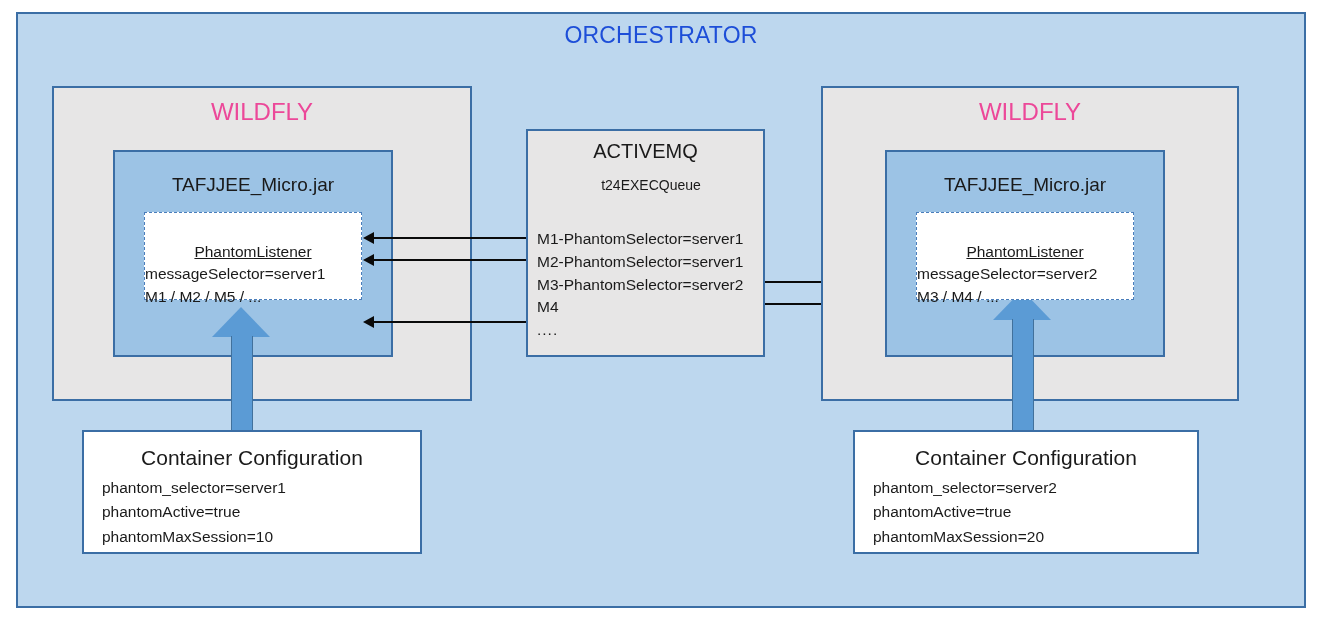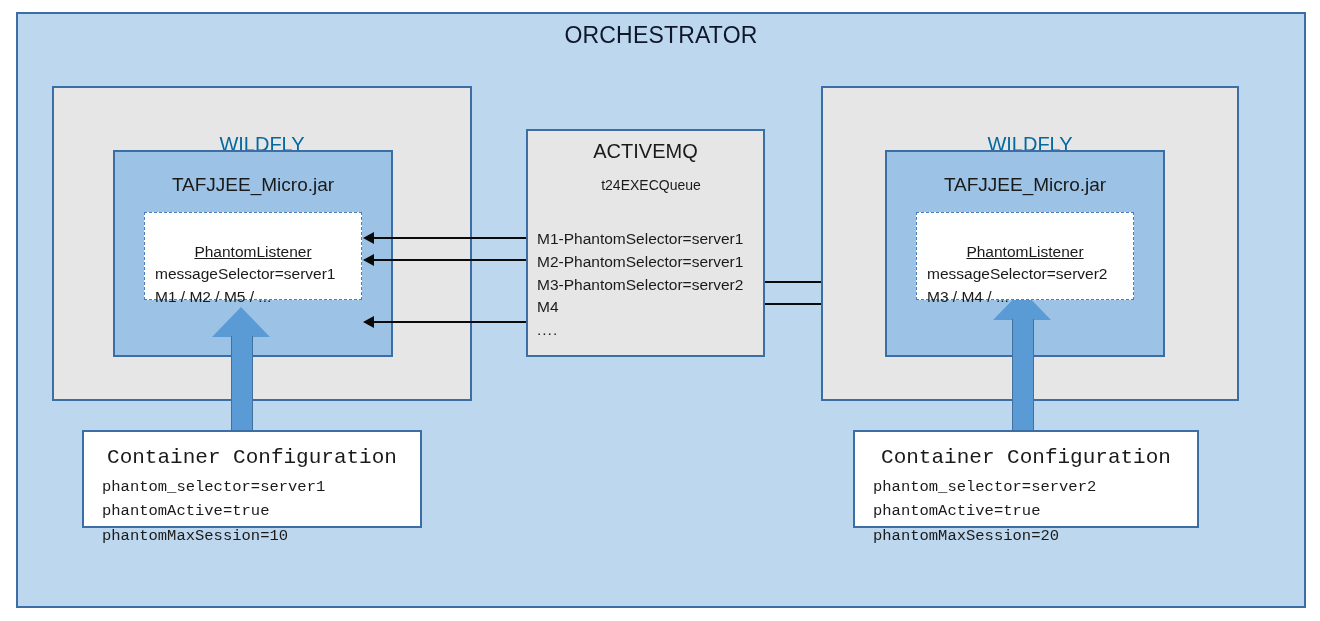--- a/index.html
+++ b/index.html
@@ -24,38 +24,37 @@
     left: 16px; top: 12px;
     width: 1290px; height: 596px;
     background: #bdd7ee;
     border: 2px solid #3b6ea5;
   }
   .orchestrator-title {
     left: 16px; top: 22px;
     width: 1290px;
     text-align: center;
     font-size: 23px;
-    color: #0f172a;
+    color: #1d4ed8;
     letter-spacing: .2px;
   }
 
   
   .wildfly {
     background: #e7e6e6;
     border: 2px solid #3b6ea5;
     top: 86px; height: 315px;
   }
   .wildfly-left  { left: 52px;  width: 420px; }
   .wildfly-right { left: 821px; width: 418px; }
   .wildfly-title {
     top: 98px;
     text-align: center;
-    font-size: 20px;
-    color: #0369a1;
-    margin-top: 35px;
+    font-size: 24px;
+    color: #ec4899;
   }
   .wildfly-title-left  { left: 52px;  width: 420px; }
   .wildfly-title-right { left: 821px; width: 418px; }
 
   
   .tafj {
     background: #9cc3e5;
     border: 2px solid #3b6ea5;
     top: 150px; height: 207px;
   }
@@ -80,21 +79,21 @@
     color: #1a1a1a;
     line-height: 1.45;
   }
   .listener-left  { left: 144px; width: 218px; }
   .listener-right { left: 916px; width: 218px; }
   .listener .lst-title {
     display: block;
     text-align: center;
     text-decoration: underline;
   }
-  .listener .lst-line { display: block; padding-left: 10px; }
+  .listener .lst-line { display: block; }
 
   
   .sq {
     background-image:
       linear-gradient(45deg, transparent 45%, #ff2020 45%, #ff2020 55%, transparent 55%);
     background-size: 4px 3px;
     background-repeat: repeat-x;
     background-position: 0 100%;
     padding-bottom: 2px;
   }
@@ -118,21 +117,21 @@
     left: 537px; top: 228px; width: 225px;
     font-size: 15.5px; color: #1a1a1a; line-height: 1.47;
   }
   .amq-list span { display: block; }
   .amq-dots { font-size: 15.5px; letter-spacing: 1px; }
 
   
   .confbox {
     background: #ffffff;
     border: 2px solid #3b6ea5;
-    top: 430px; height: 98px; font-family: Liberation Mono, monospace;
+    top: 430px; height: 124px;
   }
   .confbox-left  { left: 82px;  width: 340px; }
   .confbox-right { left: 853px; width: 346px; }
   .conf-title {
     display: block;
     text-align: center;
     font-size: 21px;
     color: #1a1a1a;
     margin-top: 14px;
   }

